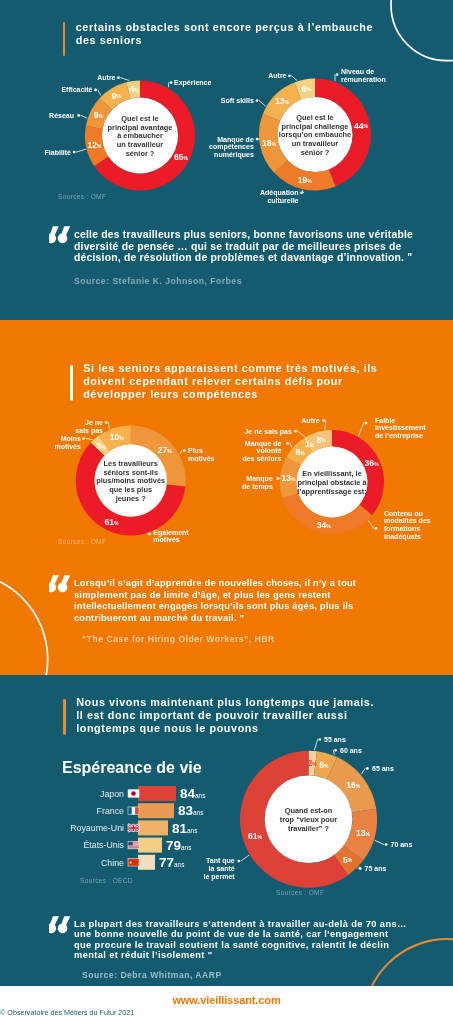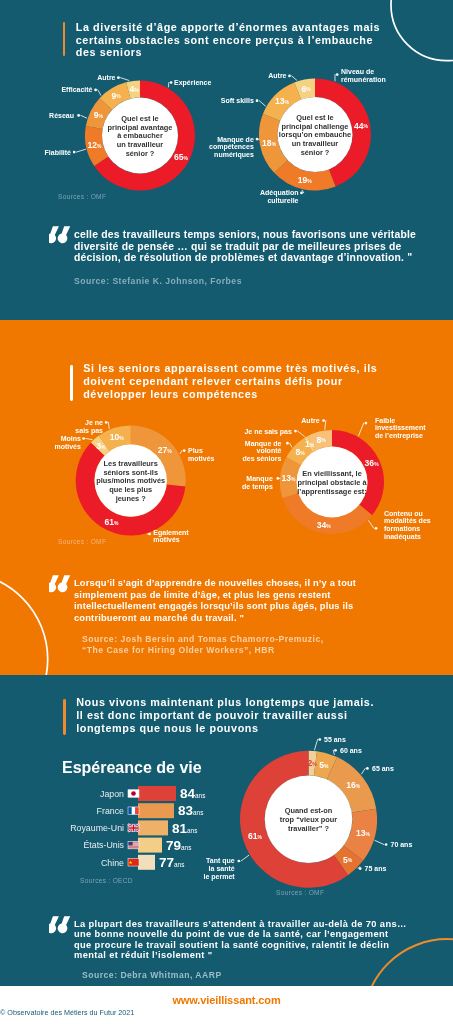--- a/index.html
+++ b/index.html
@@ -41,21 +41,20 @@
 <div class="page">
 
   <div class="band teal" style="top:0;height:320px"></div>
   <svg class="deco" width="120" height="130" viewBox="0 0 120 130" style="position:absolute;left:333px;top:-60px;">
     <circle cx="113.7" cy="65" r="55.7" fill="none" stroke="#ffffff" stroke-width="1.7"></circle>
   </svg>
 
   <div class="headblock" style="left:62.6px;top:21.6px;width:340px;">
     <div class="accent" style="background:#ef8b2c;height:34.5px;margin-top:0px;"></div>
     <div class="headtext" style="color:#ffffff;margin-left:10.5px;margin-top:-1px;">
-      <div>La diversité d’âge apporte d’énormes avantages mais</div>
       <div>certains obstacles sont encore perçus à l’embauche</div>
       <div>des seniors</div>
     </div>
   </div>
 
   <div class="chartslot" style="position: absolute; left: 0px; top: 0px; width: 453px; height: 1024px; pointer-events: none;">
       <svg width="453" height="1024" style="position:absolute;left:0;top:0;pointer-events:none;">
         <path d="M 140.00 80.50 A 55 55 0 1 1 94.21 165.97 L 108.36 156.55 A 38 38 0 1 0 140.00 97.50 Z" fill="#eb1c28"></path>
         <path d="M 94.21 165.97 A 55 55 0 0 1 85.84 125.95 L 102.58 128.90 A 38 38 0 0 0 108.36 156.55 Z" fill="#ef7a28"></path>
         <path d="M 85.84 125.95 A 55 55 0 0 1 99.60 98.18 L 112.09 109.72 A 38 38 0 0 0 102.58 128.90 Z" fill="#f0963a"></path>
@@ -117,21 +116,21 @@
       </svg>
     </div>
   <div class="srclabel" style="left:58px;top:193px;color:#7aa5b3;">Sources : OMF</div>
 
   <div class="quoteblock" style="left:50px;top:229px;width:400px;">
     <svg class="qmark" width="23" height="19" viewBox="0 0 23 19" style="left:-1px;top:-3.5px;">
         <path d="M9.9 0.3 L3.9 0.3 L1.35 7.6 A4.85 4.85 0 1 0 5.8 9.1 L9.9 0.3 Z" fill="#ffffff"></path>
         <path d="M21.2 0.3 L15.2 0.3 L12.65 7.6 A4.85 4.85 0 1 0 17.1 9.1 L21.2 0.3 Z" fill="#ffffff"></path>
       </svg>
     <div class="qtext" style="color:#ffffff;margin-left:24px;">
-      <div>celle des travailleurs temps seniors, nous favorisons une véritable</div>
+      <div>celle des travailleurs plus seniors, bonne favorisons une véritable</div>
       <div>diversité de pensée … qui se traduit par de meilleures prises de</div>
       <div>décision, de résolution de problèmes et davantage d’innovation. "</div>
     </div>
     <div class="qsrc" style="color:#89adba;margin-left:24px;margin-top:12px;">Source: Stefanie K. Johnson, Forbes</div>
   </div>
 
   <div class="band orange-bg" style="top:320px;height:355px"></div>
   <svg class="deco" width="95" height="200" viewBox="0 0 95 200" style="position:absolute;left:0px;top:559px;overflow:hidden;">
     <circle cx="-39.3" cy="100.3" r="87" fill="none" stroke="#ffffff" stroke-width="1.7"></circle>
   </svg>
@@ -214,21 +213,20 @@
         <path d="M9.9 0.3 L3.9 0.3 L1.35 7.6 A4.85 4.85 0 1 0 5.8 9.1 L9.9 0.3 Z" fill="#ffffff"></path>
         <path d="M21.2 0.3 L15.2 0.3 L12.65 7.6 A4.85 4.85 0 1 0 17.1 9.1 L21.2 0.3 Z" fill="#ffffff"></path>
       </svg>
     <div class="qtext sm" style="color:#ffffff;margin-left:24px;">
       <div>Lorsqu’il s’agit d’apprendre de nouvelles choses, il n’y a tout</div>
       <div>simplement pas de limite d’âge, et plus les gens restent</div>
       <div>intellectuellement engagés lorsqu’ils sont plus âgés, plus ils</div>
       <div>contribueront au marché du travail. "</div>
     </div>
     <div class="qsrc" style="color:#fbcfa4;margin-left:32px;margin-top:10px;">
-      <div>Source: Josh Bersin and Tomas Chamorro-Premuzic,</div>
       <div>“The Case for Hiring Older Workers”, HBR</div>
     </div>
   </div>
 
   <div class="band teal" style="top:675px;height:311px"></div>
   <svg class="deco" width="120" height="100" viewBox="0 0 120 100" style="position:absolute;left:333px;top:886px;overflow:hidden;">
     <circle cx="114.2" cy="136.9" r="83.8" fill="none" stroke="#ef8b2c" stroke-width="2"></circle>
   </svg>
 
   <div class="headblock" style="left:63px;top:697px;width:340px;">

